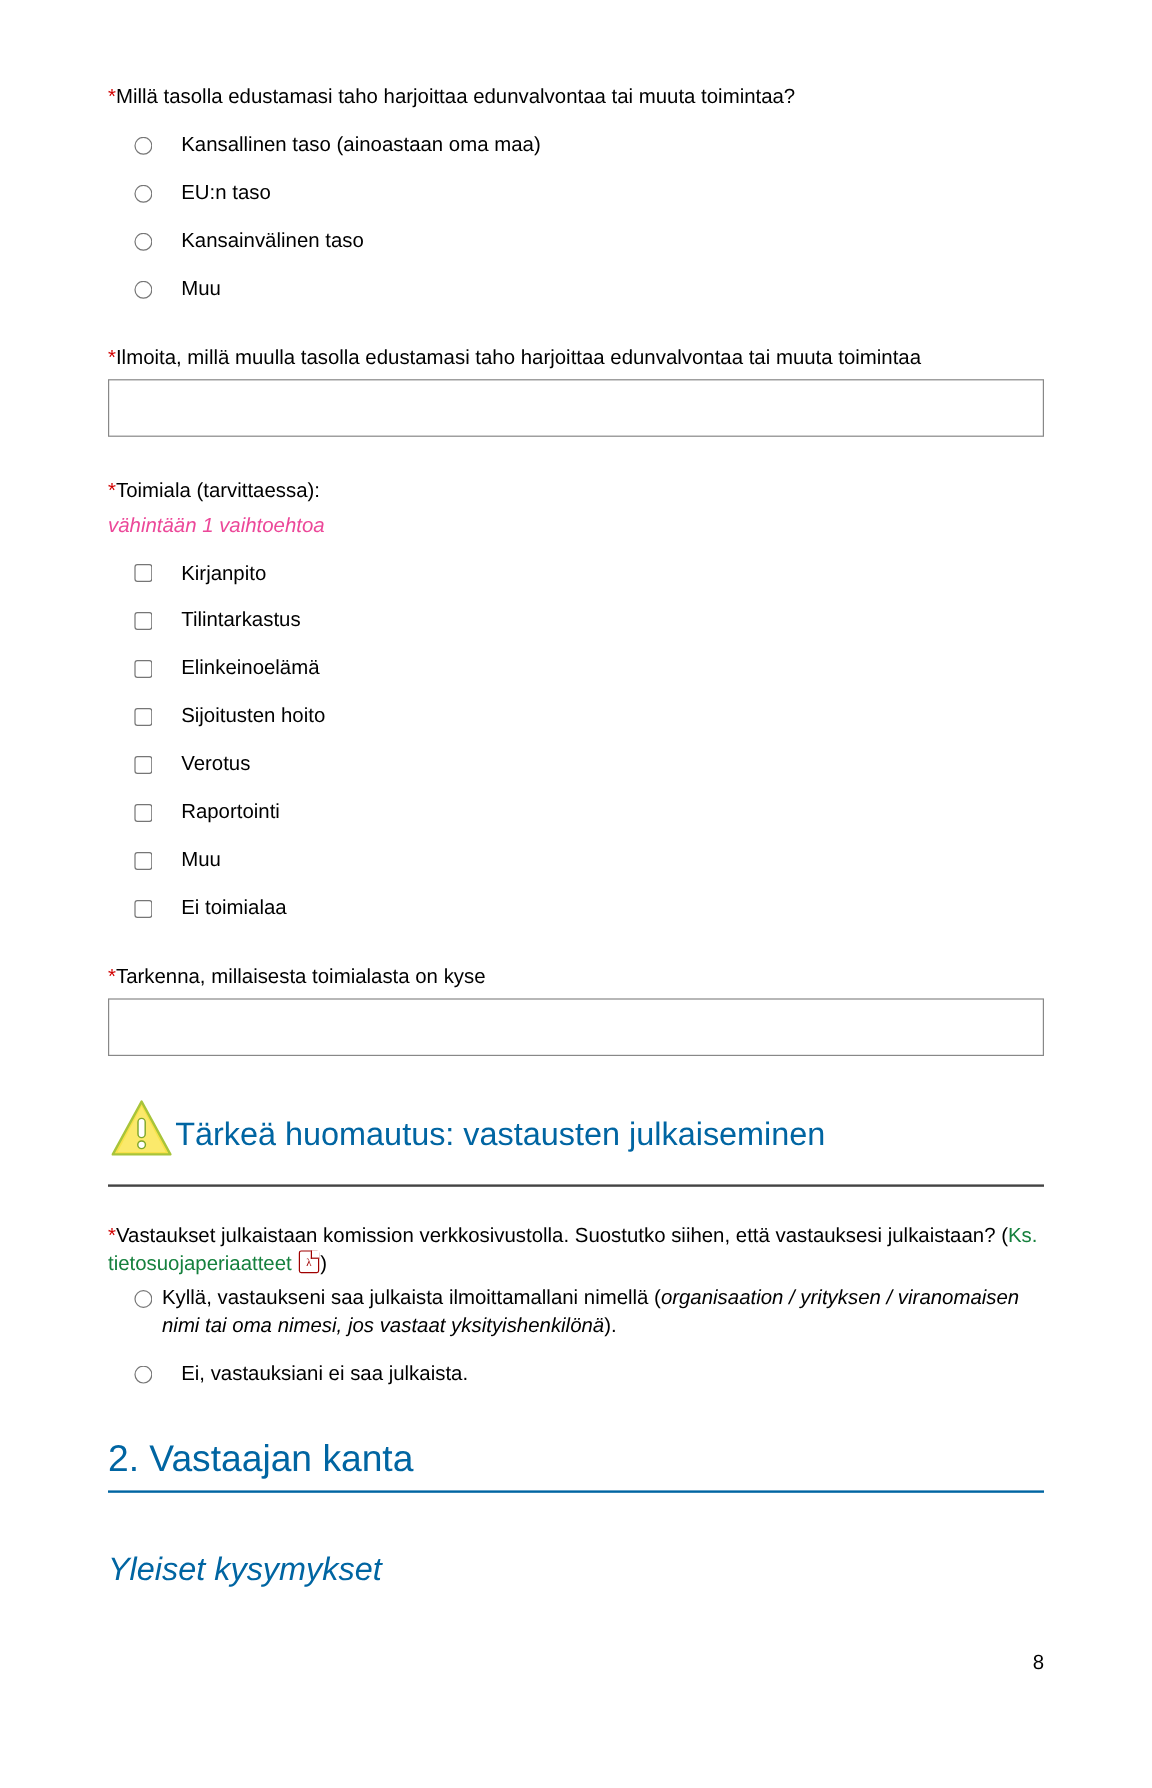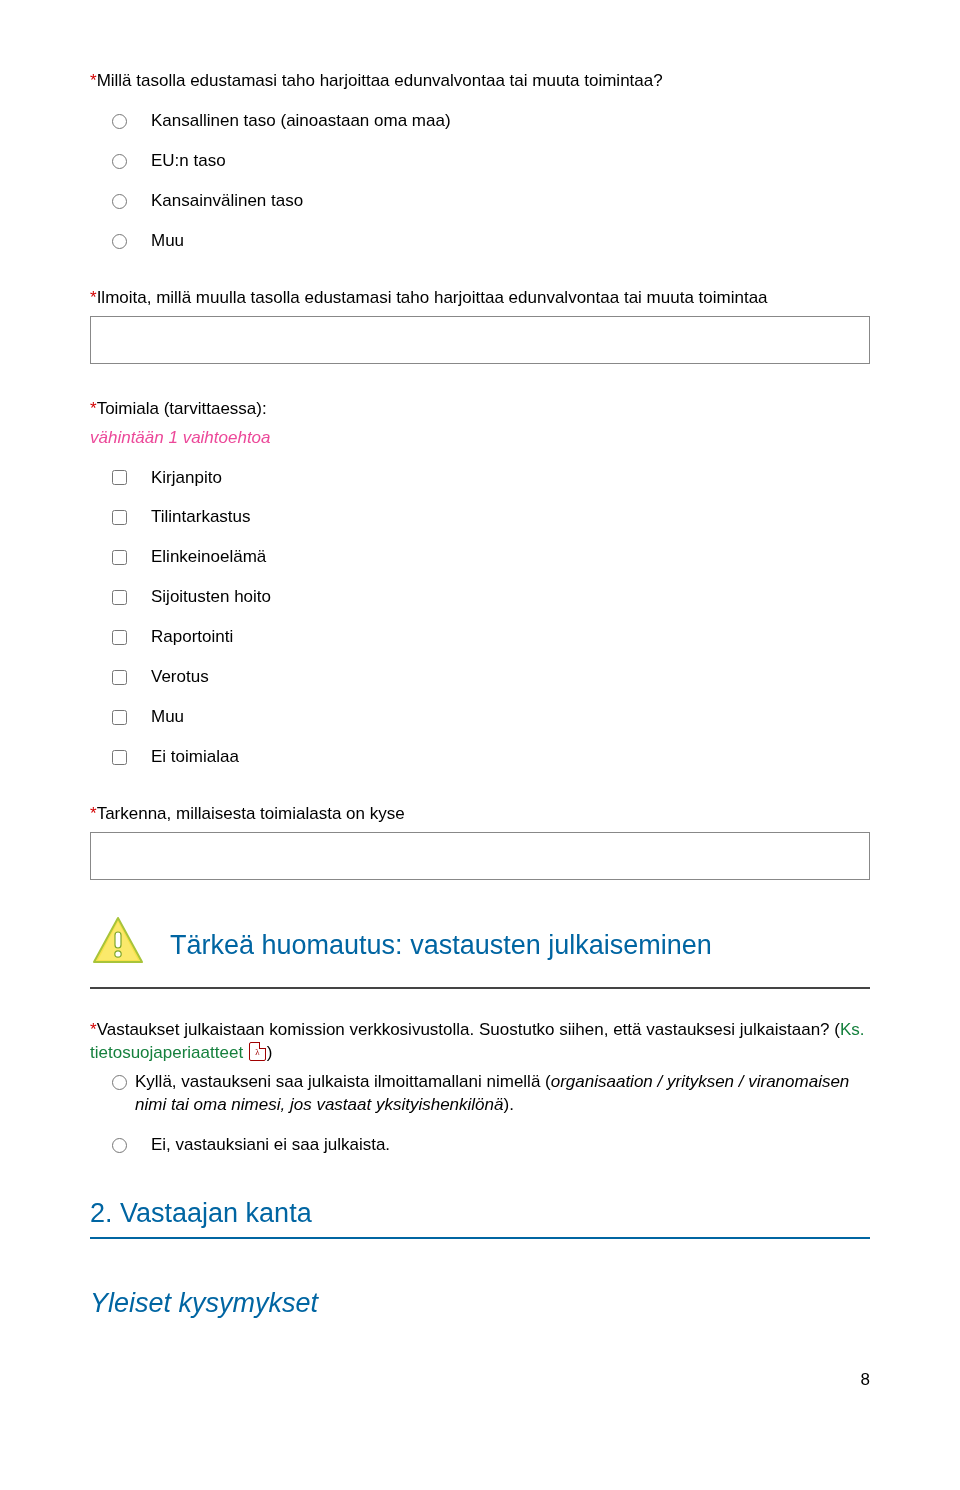--- a/index.html
+++ b/index.html
@@ -42,21 +42,21 @@
     margin: 6px 0 0 0;
     padding: 6px;
     font-size: 16px;
   }
   .hint-italic { font-style: italic; color: #ec4899; }
   .block { margin-bottom: 34px; }
 
   .alert-heading {
     display: flex;
     align-items: center;
-    gap: 24px;
+    gap: 0;
     margin-top: 28px;
     margin-bottom: 10px;
   }
   .alert-heading .title {
     font-size: 27px;
     color: #0065a2;
     font-weight: normal;
   }
   .alert-icon { flex: 0 0 56px; }
   .hr-dark {
@@ -98,21 +98,21 @@
     content: "λ";
     position: absolute;
     top: 3px; left: 0; right: 0;
     text-align: center;
     font-size: 9px;
     color: #a00000;
     font-family: serif;
   }
 
   .h-major {
-    font-size: 27px;
+    font-size: 31px;
     color: #0065a2;
     font-weight: normal;
     margin: 38px 0 6px 0;
   }
   .h-sub {
     font-size: 27px;
     color: #0065a2;
     font-weight: normal;
     margin: 46px 0 0 0;
     font-style: italic;
@@ -171,25 +171,25 @@
   <div class="option-row">
     <input type="checkbox" style="">
     <span class="option-text">Elinkeinoelämä</span>
   </div>
   <div class="option-row">
     <input type="checkbox" style="">
     <span class="option-text">Sijoitusten hoito</span>
   </div>
   <div class="option-row">
     <input type="checkbox" style="">
+    <span class="option-text">Verotus</span>
+  </div>
+  <div class="option-row">
+    <input type="checkbox" style="">
     <span class="option-text">Raportointi</span>
-  </div>
-  <div class="option-row">
-    <input type="checkbox" style="">
-    <span class="option-text">Verotus</span>
   </div>
   <div class="option-row">
     <input type="checkbox" style="">
     <span class="option-text">Muu</span>
   </div>
   <div class="option-row">
     <input type="checkbox" style="">
     <span class="option-text">Ei toimialaa</span>
   </div>
 </div>

